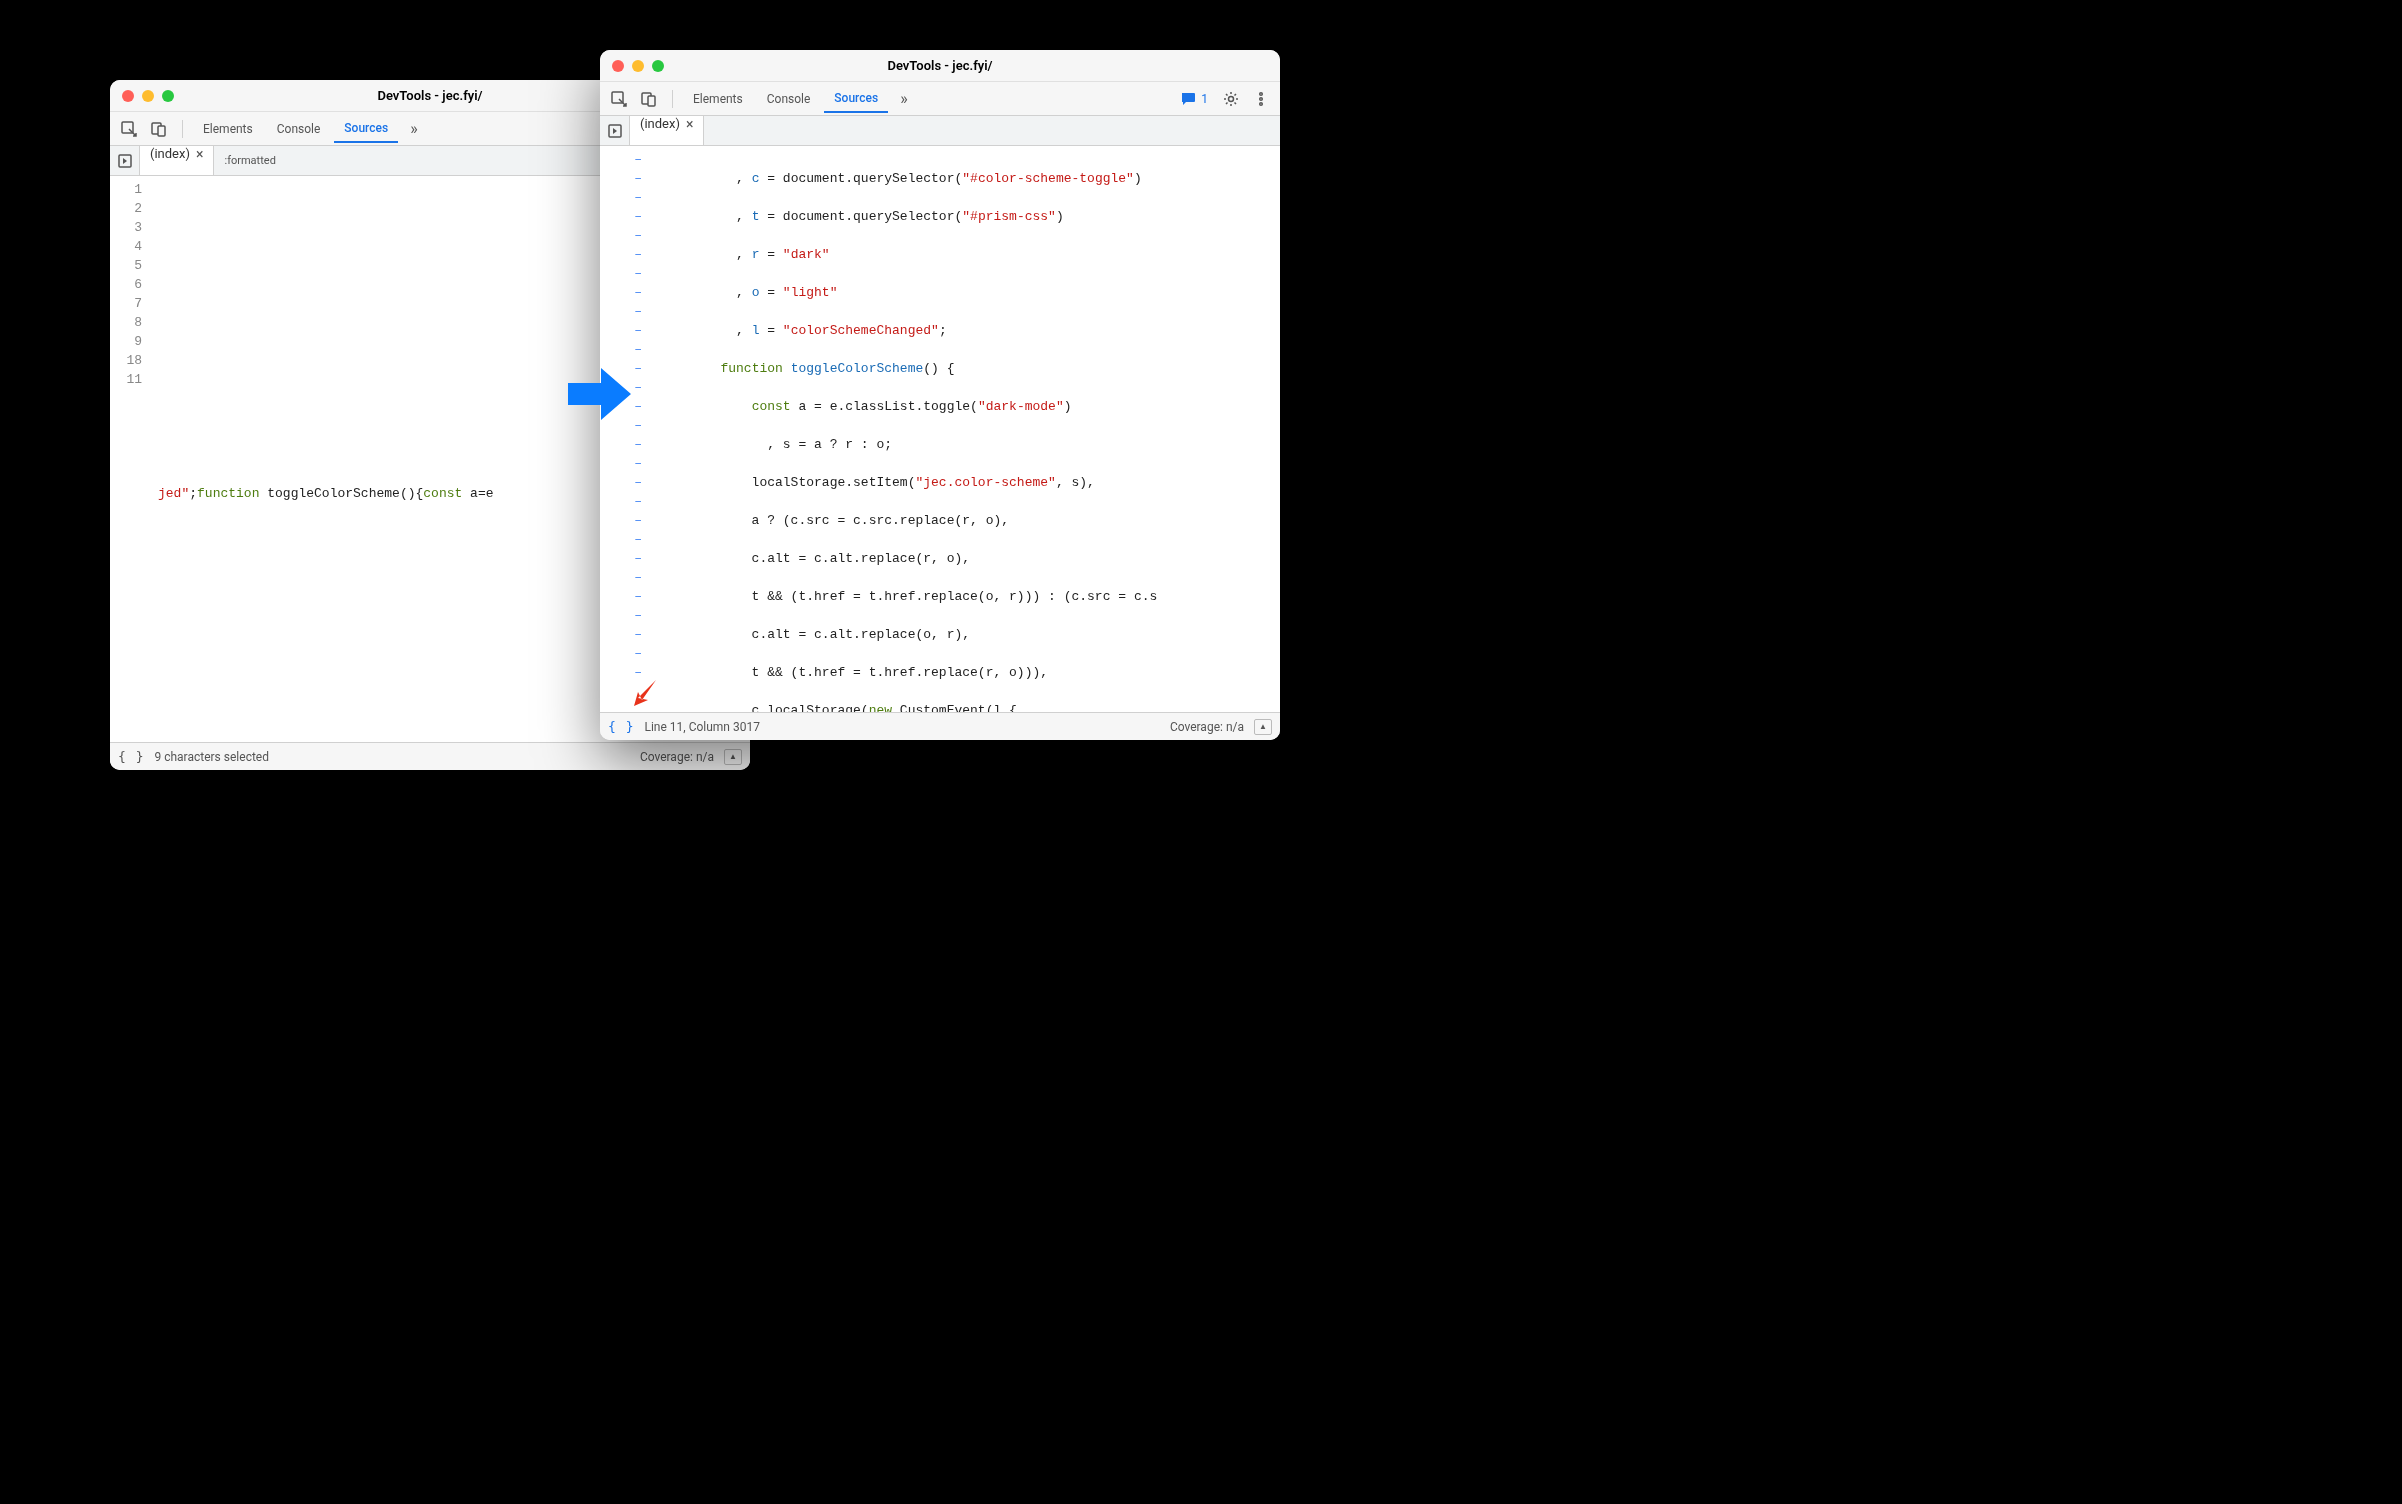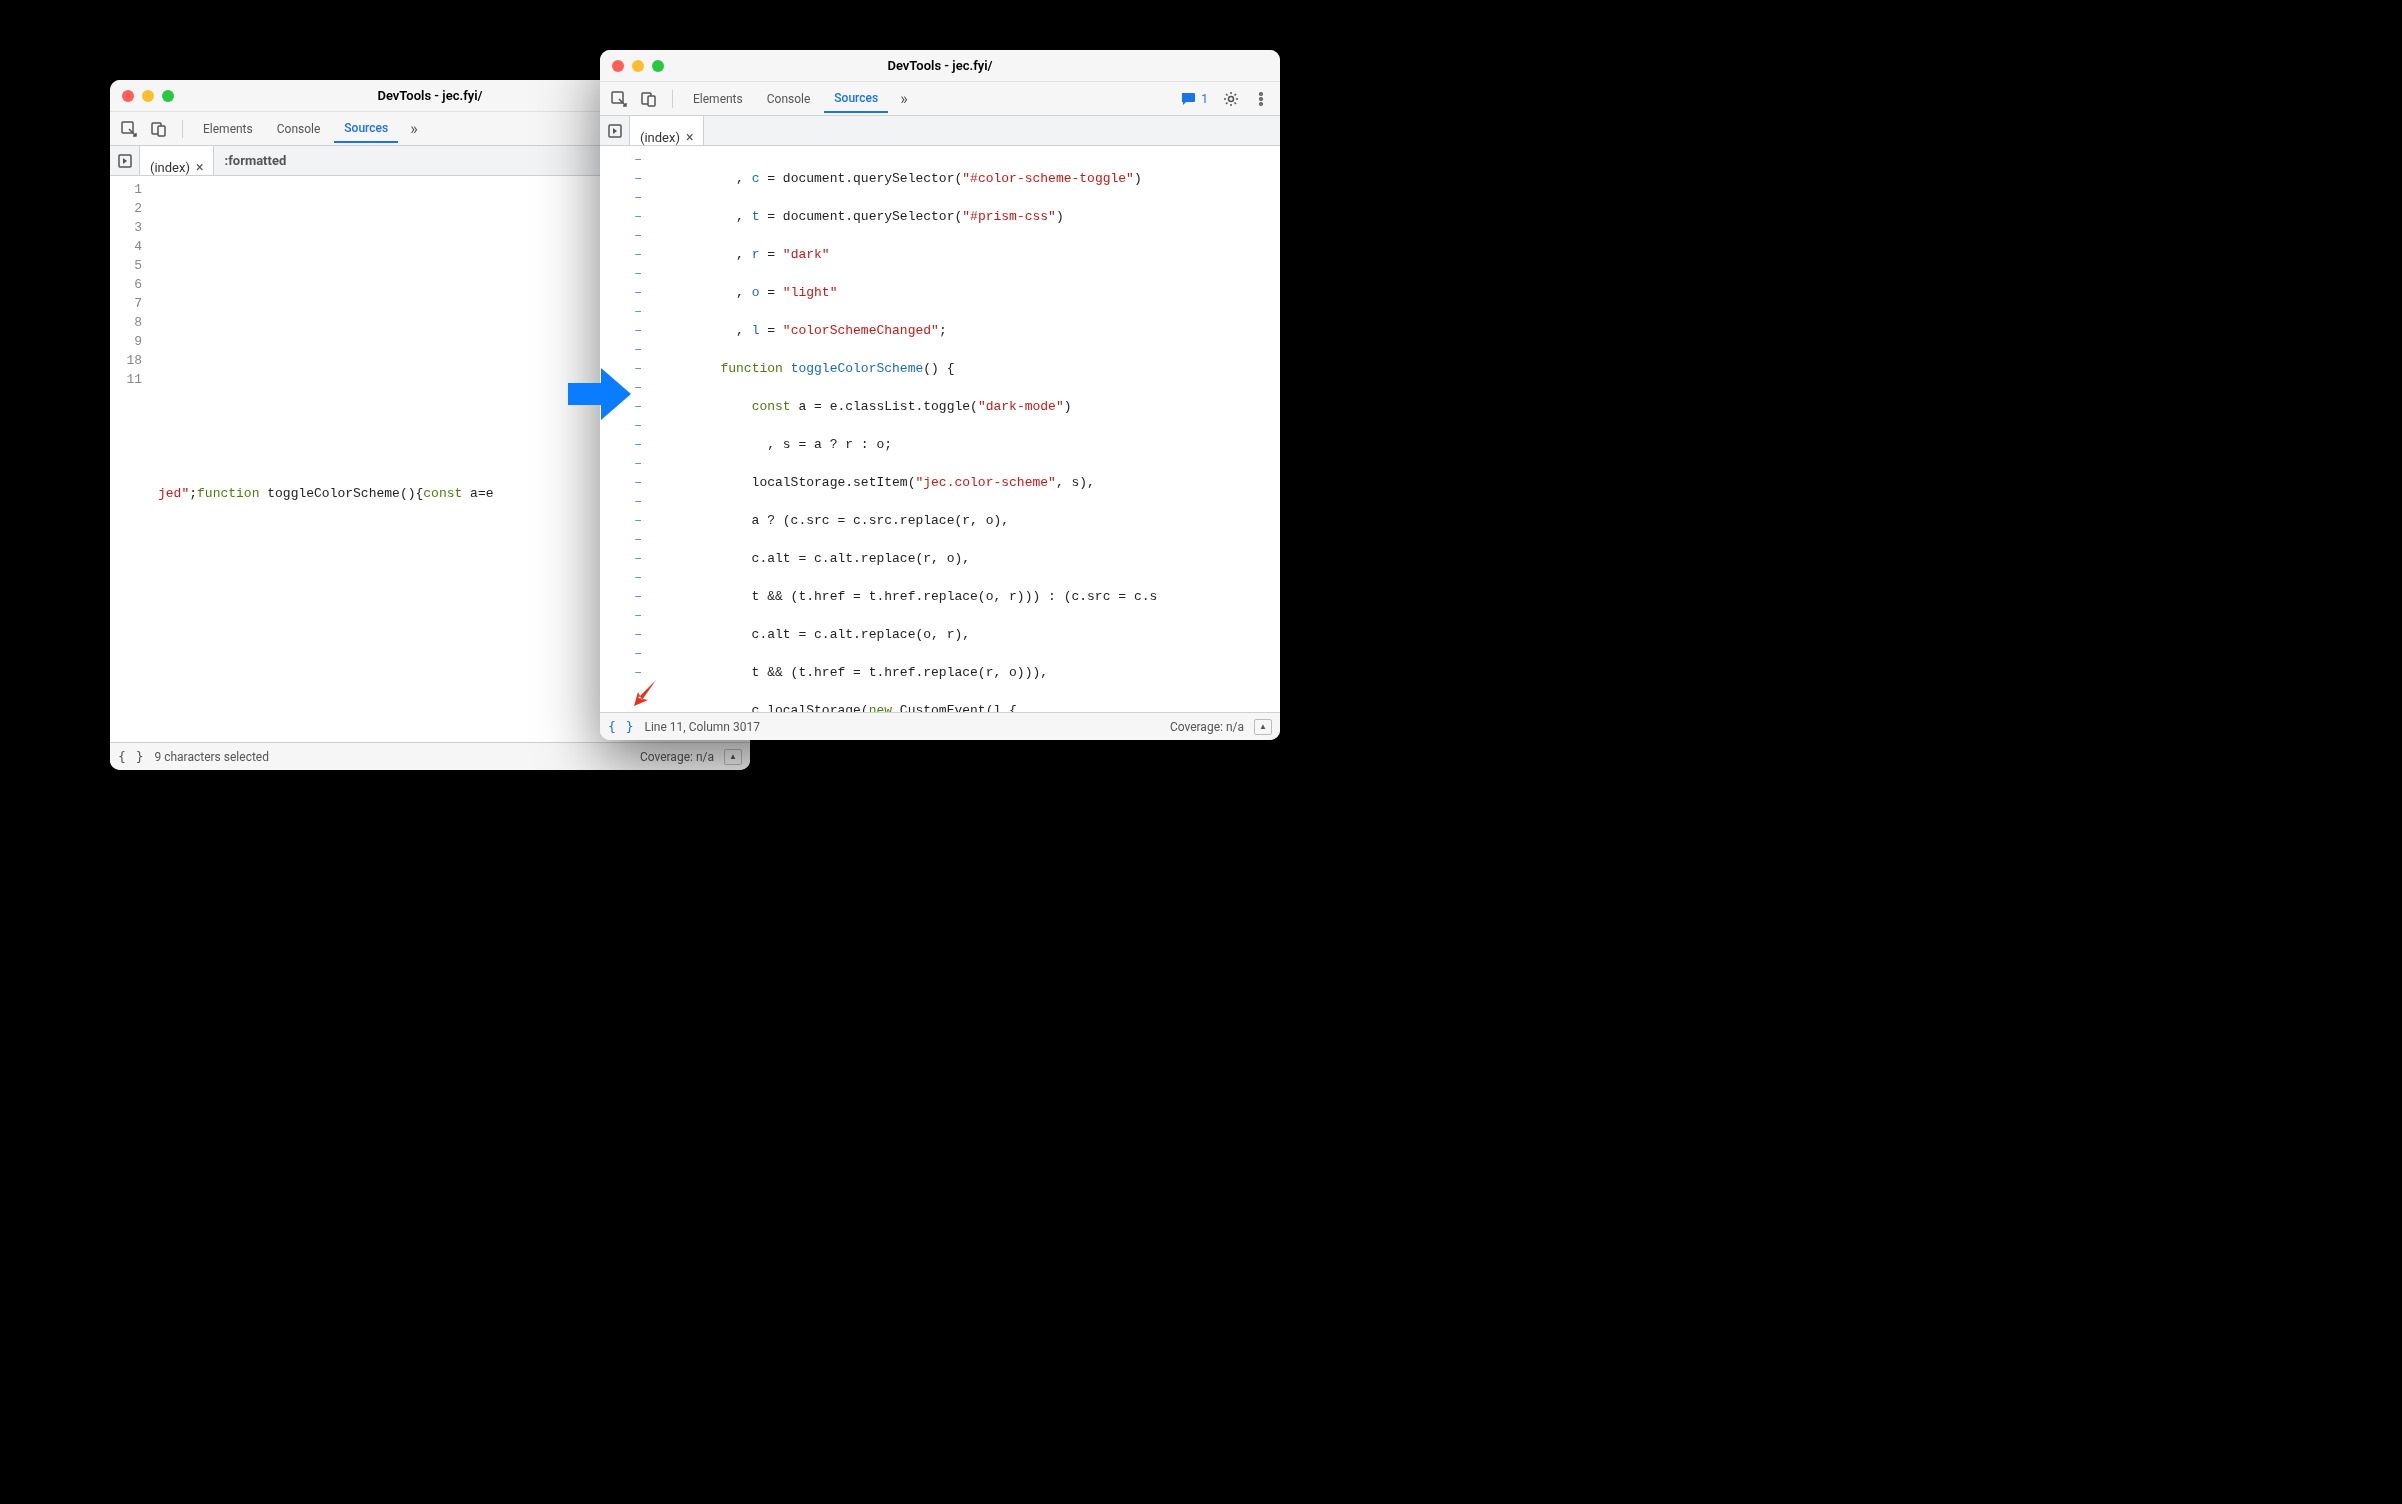--- a/index.html
+++ b/index.html
@@ -101,32 +101,32 @@
   }
   .nav-toggle {
     width: 30px;
     display: flex; align-items: center; justify-content: center;
     border-right: 1px solid #d0d0d0;
     color: #555;
   }
   .nav-toggle svg { width: 14px; height: 14px; }
   .file-tab {
     display: flex;
-    align-items: flex-end;
+    align-items: flex-start;
     gap: 6px;
     padding: 0 10px;
     font-size: 13px;
     color: #333;
     background: #fff;
     border-right: 1px solid #d0d0d0;
   }
   .file-tab .close-x { color: #555; font-size: 14px; cursor: pointer; }
   .file-tab-extra {
     display: flex; align-items: center;
-    padding: 0 10px; font-size: 13px; color: #555; font-weight: bold;
+    padding: 0 10px; font-size: 11px; color: #555;
   }
 
   .editor {
     flex: 1;
     display: flex;
     font-family: Menlo, Consolas, "Courier New", monospace;
     font-size: 13px;
     line-height: 19px;
     overflow: hidden;
     background: #fff;

